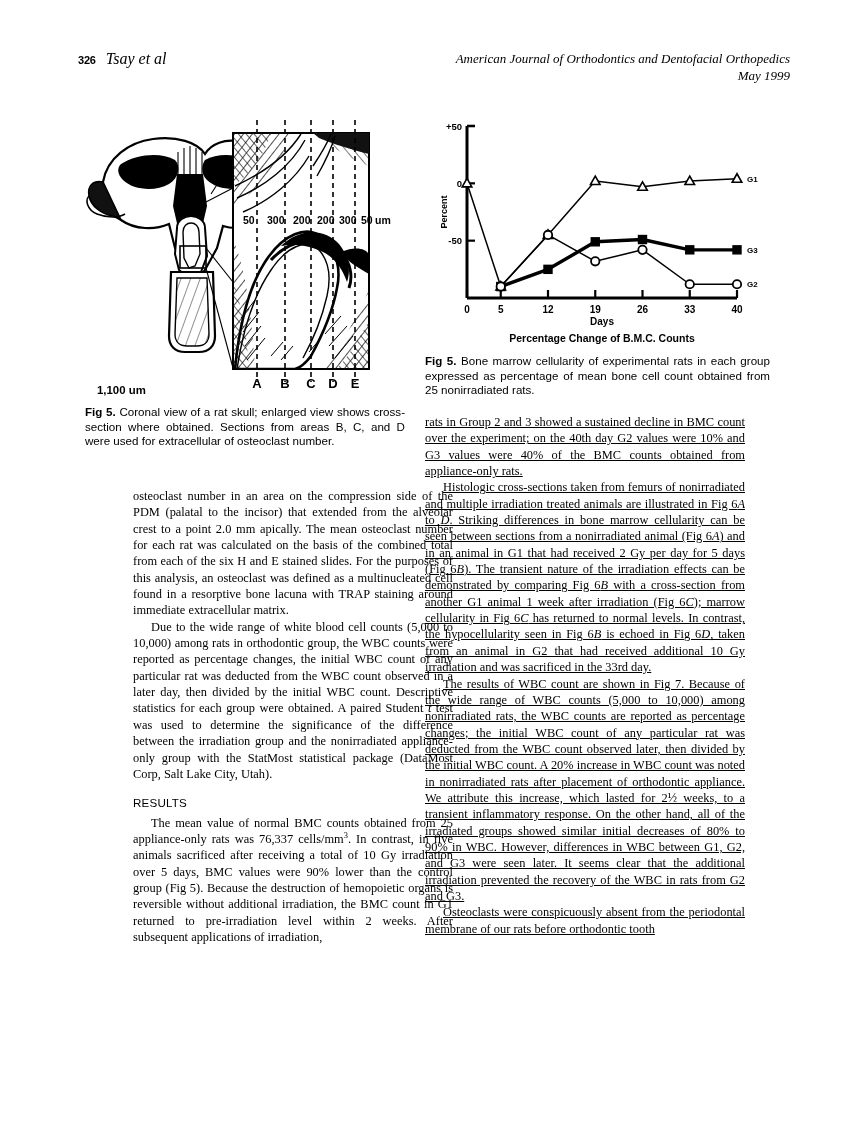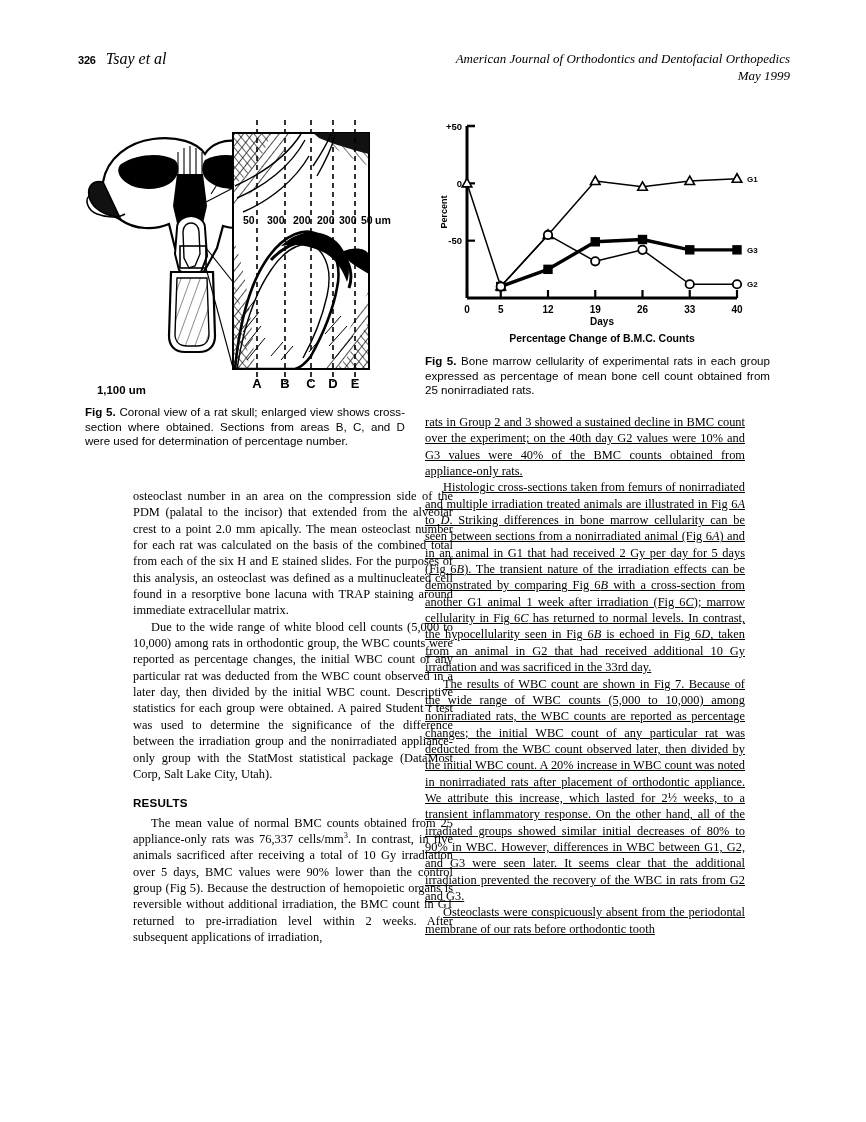--- a/index.html
+++ b/index.html
@@ -77,21 +77,21 @@
     text-indent: 18px;
     text-align: justify;
     -webkit-hyphens: none;
     hyphens: none;
   }
   .col p.noindent { text-indent: 0; }
 
   h2.section-head {
     font-family: "Liberation Sans", sans-serif;
     font-size: 11.6px;
-    font-weight: bold;
+    font-weight: normal;
     margin: 13px 0 3px 0;
     letter-spacing: 0.2px;
   }
 
   .fig-caption {
     font-size: 11.6px;
     line-height: 14.6px;
     text-align: justify;
     font-family: "Liberation Sans", sans-serif;
   }
@@ -309,21 +309,21 @@
             <text x="270" y="268">E</text>
           </g>
         </g>
       </svg>
     </div>
 
     <div id="fig4-scalelabel">1,100 um</div>
 
     <div id="fig4-caption" class="fig-caption">
       <span class="fig-label">Fig 5.</span>
-      <span>Coronal view of a rat skull; enlarged view shows cross-section where obtained. Sections from areas B, C, and D were used for determination of percentage number.</span>
+      <span>Coronal view of a rat skull; enlarged view shows cross-section where obtained. Sections from areas B, C, and D were used for extracellular of osteoclast number.</span>
     </div>
   </div>
 
   <div id="fig5-block">
     <div id="fig5-art">
       <svg id="bmc-chart" width="345" height="228" viewBox="0 0 345 228">
 
         <g>
           <line id="y-axis" x1="42" y1="6" x2="42" y2="178" stroke="#000" stroke-width="3"></line>
           <line id="x-axis" x1="42" y1="178" x2="312" y2="178" stroke="#000" stroke-width="3"></line>

